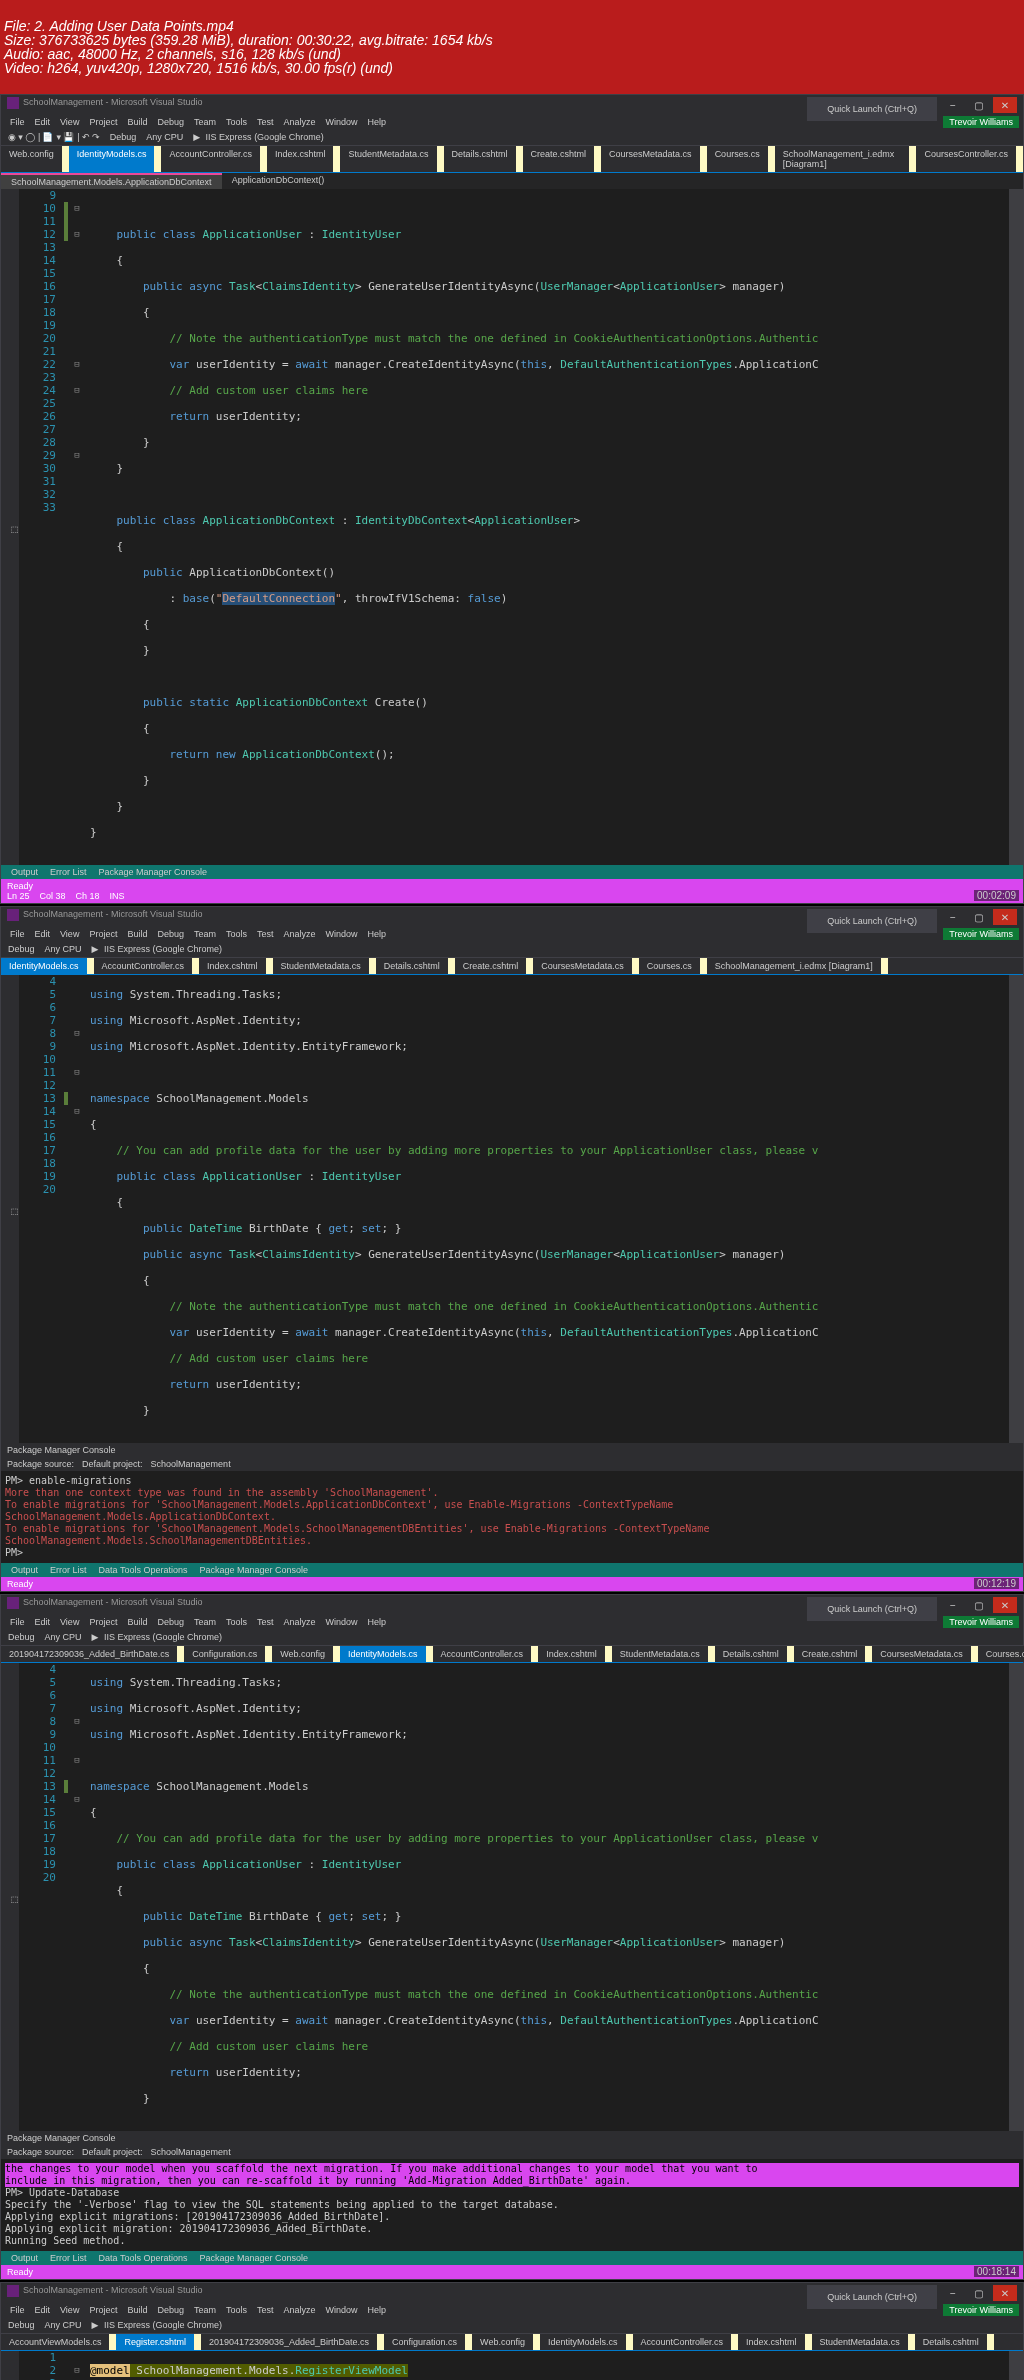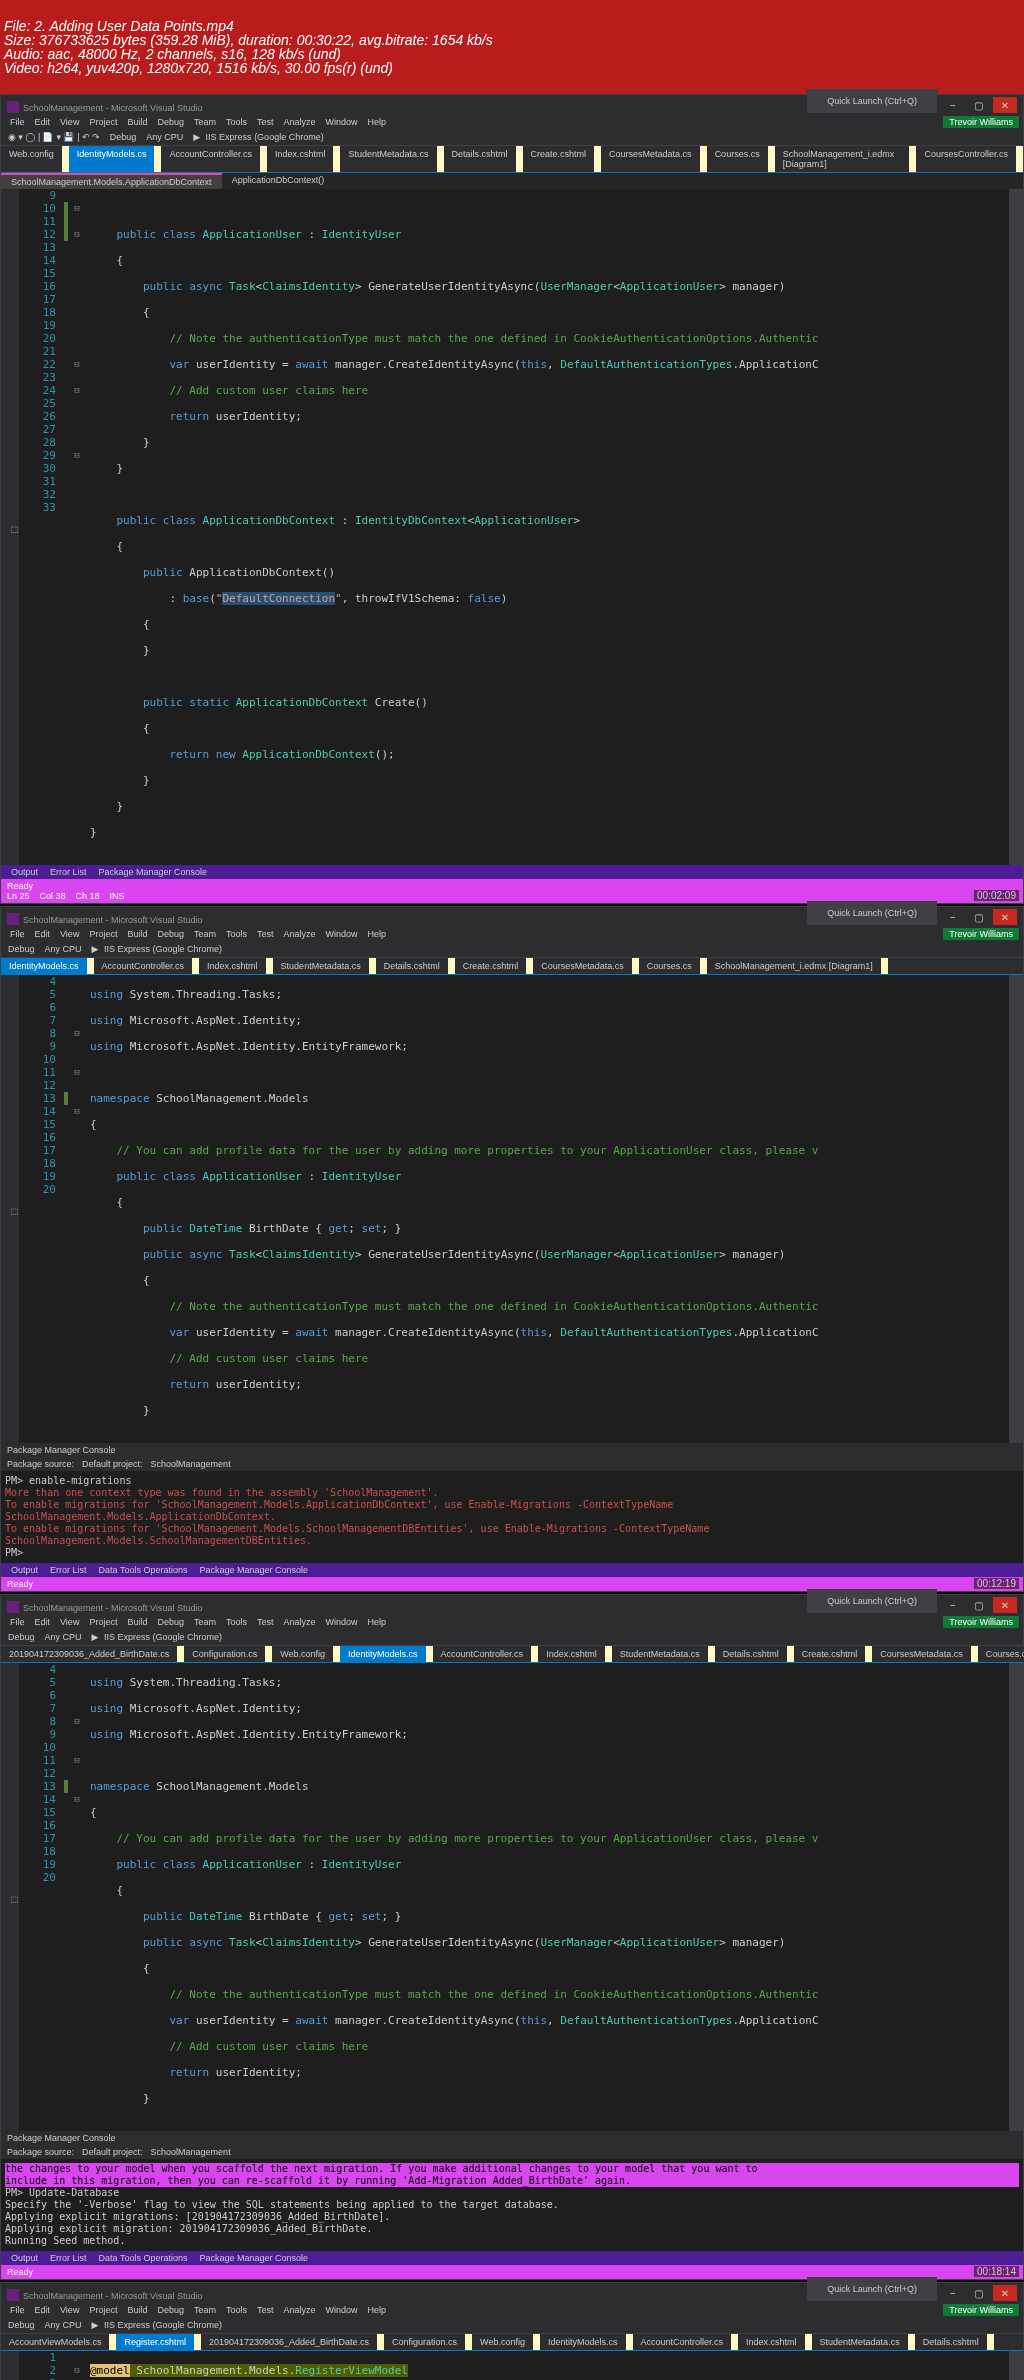--- a/index.html
+++ b/index.html
@@ -1,19 +1,19 @@
 <!DOCTYPE html>
 <html><head>
 <meta charset="utf-8">
 <style>
 * { margin: 0; padding: 0; box-sizing: border-box; }
 body { width: 1024px; background: #000; font-family: 'Segoe UI', Tahoma, sans-serif; font-size: 10px; color: #ccc; }
 .header-info { background: #b91c1c; color: #fff; padding: 19px 4px; font-family: Arial; font-size: 14px; line-height: 14px; font-style: italic; }
 .vs-window { background: #2d2d30; border: 1px solid #3f3f46; margin-bottom: 2px; }
-.titlebar { background: #2d2d30; display: flex; align-items: flex-end; padding: 2px 6px; height: 20px; }
+.titlebar { background: #2d2d30; display: flex; align-items: flex-start; padding: 2px 6px; height: 20px; }
 .titlebar .vs-icon { width: 12px; height: 12px; background: #68217a; margin-right: 4px; }
 .titlebar .title { flex: 1; color: #999; font-size: 9px; }
 .titlebar .search { background: #3f3f46; padding: 7px 20px; font-size: 9px; color: #ccc; margin-right: 4px; }
 .titlebar .win-btns { display: flex; gap: 2px; }
 .titlebar .win-btns span { width: 24px; height: 16px; display: flex; align-items: center; justify-content: center; color: #ccc; font-size: 10px; }
 .titlebar .win-btns .close { background: #c42b1c; }
 .menubar { display: flex; gap: 0; padding: 1px 4px; font-size: 9px; color: #ccc; }
 .menubar span { padding: 1px 5px; }
 .menubar .user { margin-left: auto; background: #0e7a35; padding: 1px 6px; color: #fff; }
 .toolbar { display: flex; align-items: center; padding: 2px 4px; gap: 4px; font-size: 9px; border-bottom: 1px solid #3f3f46; }
@@ -38,21 +38,21 @@
 .code .line { height: 13px; }
 .c-kw { color: #569cd6; }
 .c-type { color: #4ec9b0; }
 .c-str { color: #d69d85; }
 .c-cmt { color: #57a64a; }
 .c-sel { background: #264f78; }
 .c-hl-y { background: #515c00; }
 .statusbar { background: #d946ef; color: #fff; font-size: 9px; padding: 2px 6px; display: flex; flex-direction: column; }
 .statusbar .left { flex: 1; }
 .statusbar .right { display: flex; gap: 10px; }
-.bottom-tabs { display: flex; background: #4c1d95; font-size: 9px; padding: 0 4px; }
+.bottom-tabs { display: flex; background: #0f766e; font-size: 9px; padding: 0 4px; }
 .bottom-tabs span { padding: 2px 6px; color: #ccc; }
 .pkg-console { background: #1e1e1e; padding: 4px; font-family: Consolas, monospace; font-size: 10px; }
 .pkg-header { background: #2d2d30; padding: 2px 6px; font-size: 9px; display: flex; gap: 8px; }
 .pkg-line { line-height: 12px; color: #ccc; }
 .pkg-line.err { color: #c94f4f; }
 .pkg-line.hl { background: #d946ef; color: #000; }
 .timestamp { position: relative; }
 .timestamp .ts { position: absolute; right: 4px; bottom: 2px; color: #ccc; font-size: 10px; background: rgba(0,0,0,0.5); padding: 0 3px; }
 .scroll-strip { width: 14px; background: #3e3e42; }
 </style>

